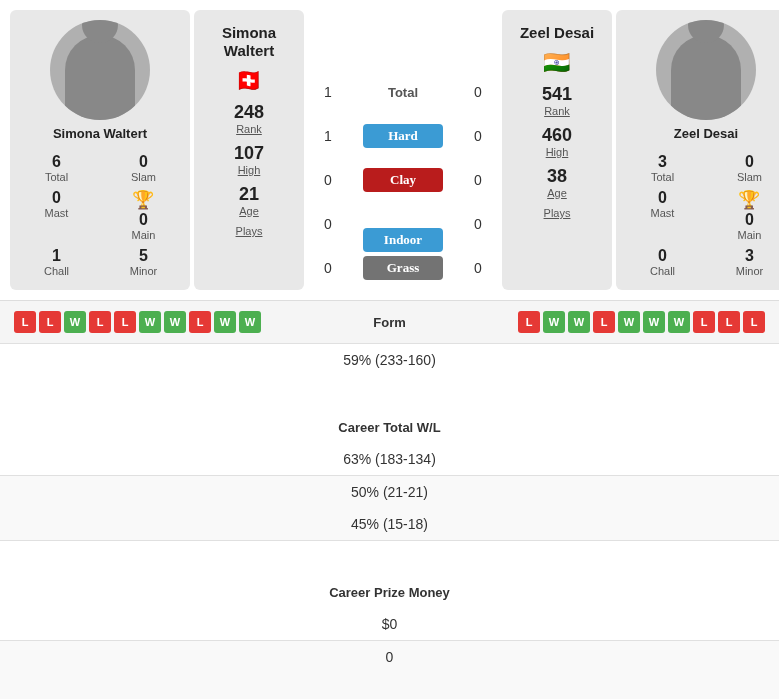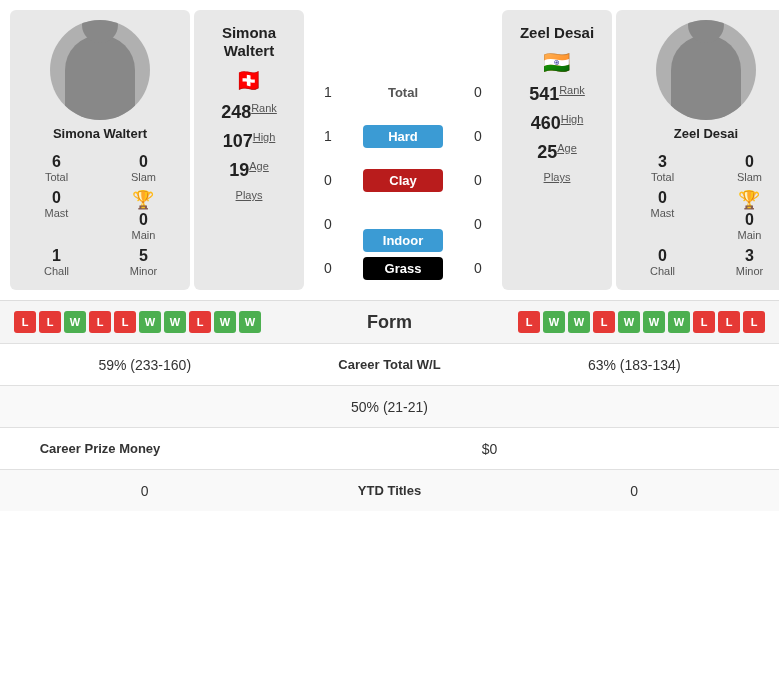--- a/index.html
+++ b/index.html
@@ -116,22 +116,22 @@
       color: #222;
       line-height: 1.2;
     }
 
     .flag-icon {
       font-size: 22px;
     }
 
     .rank-block, .high-block, .age-block, .plays-block {
       display: flex;
-      flex-direction: row;
-      align-items: flex-start;
+      flex-direction: column;
+      align-items: center;
     }
 
     .mid-value {
       font-size: 18px;
       font-weight: bold;
       color: #222;
     }
 
     .mid-label {
       font-size: 11px;
@@ -180,26 +180,27 @@
     }
 
     .badge {
       padding: 4px 18px;
       border-radius: 4px;
       color: #fff;
       font-size: 13px;
       font-weight: bold;
       text-align: center;
       min-width: 80px;
+      font-family: Liberation Serif, serif;
     }
 
     .badge-hard { background: #3b9bd4; }
     .badge-clay { background: #b91c1c; }
     .badge-indoor { background: #3b9bd4; margin-top: 32px; }
-    .badge-grass { background: #000000; }
+    .badge-grass { background: #737373; }
 
     
     .form-section {
       background: #f5f5f5;
       border-top: 1px solid #ddd;
       padding: 10px 14px;
       display: flex;
       align-items: center;
       justify-content: space-between;
     }
@@ -219,37 +220,38 @@
       justify-content: center;
       font-size: 11px;
       font-weight: bold;
       color: #fff;
     }
 
     .form-badge-w { background: #4caf50; }
     .form-badge-l { background: #e53935; }
 
     .form-title {
-      font-size: 18px;
+      font-size: 13px;
       font-weight: bold;
       color: #333;
       text-align: center;
       min-width: 80px;
     }
 
     
     .stats-table {
       width: 100%;
     }
 
     .stats-row {
       display: flex;
       align-items: center;
       border-top: 1px solid #e0e0e0;
       min-height: 42px;
+      flex-direction: column;
     }
 
     .stats-row:nth-child(even) {
       background: #f9f9f9;
     }
 
     .stats-left, .stats-right {
       flex: 1;
       text-align: center;
       font-size: 14px;
@@ -258,20 +260,21 @@
     }
 
     .stats-center {
       width: 200px;
       text-align: center;
       font-size: 13px;
       font-weight: bold;
       color: #333;
       padding: 8px;
       flex-shrink: 0;
+      margin-top: 36px;
     }
 
     
     .total-row {
       display: flex;
       align-items: center;
       justify-content: center;
       height: 44px;
       gap: 0;
     }
@@ -336,21 +339,21 @@
       <div class="flag-icon">🇨🇭</div>
       <div class="rank-block">
         <span class="mid-value">248</span>
         <span class="mid-label">Rank</span>
       </div>
       <div class="high-block">
         <span class="mid-value">107</span>
         <span class="mid-label">High</span>
       </div>
       <div class="age-block">
-        <span class="mid-value">19</span>
+        <span class="mid-value">21</span>
         <span class="mid-label">Age</span>
       </div>
       <div class="plays-block">
         <span class="mid-label">Plays</span>
       </div>
     </div>
 
     <div class="center-compare">
       <div class="compare-row total-row">
         <span class="compare-val">1</span>
@@ -396,21 +399,21 @@
       <div class="flag-icon">🇮🇳</div>
       <div class="rank-block">
         <span class="mid-value">541</span>
         <span class="mid-label">Rank</span>
       </div>
       <div class="high-block">
         <span class="mid-value">460</span>
         <span class="mid-label">High</span>
       </div>
       <div class="age-block">
-        <span class="mid-value">25</span>
+        <span class="mid-value">38</span>
         <span class="mid-label">Age</span>
       </div>
       <div class="plays-block">
         <span class="mid-label">Plays</span>
       </div>
     </div>
 
     <div class="player-card">
       <div class="player-avatar">
         <div class="avatar-silhouette"></div>
@@ -476,20 +479,21 @@
   </div>
 
   <div class="stats-table" id="stats-table">
       <div class="stats-row">
       <div class="stats-left">59% (233-160)</div>
       <div class="stats-center"><strong>Career Total W/L</strong></div>
       <div class="stats-right">63% (183-134)</div>
     </div>
       <div class="stats-row">
       <div class="stats-left">50% (21-21)</div>
+      <div class="stats-right">45% (15-18)</div>
     </div>
       <div class="stats-row">
       <div class="stats-center"><strong>Career Prize Money</strong></div>
       <div class="stats-right">$0</div>
     </div>
       <div class="stats-row">
       <div class="stats-left">0</div>
       <div class="stats-center"><strong>YTD Titles</strong></div>
       <div class="stats-right">0</div>
     </div>

